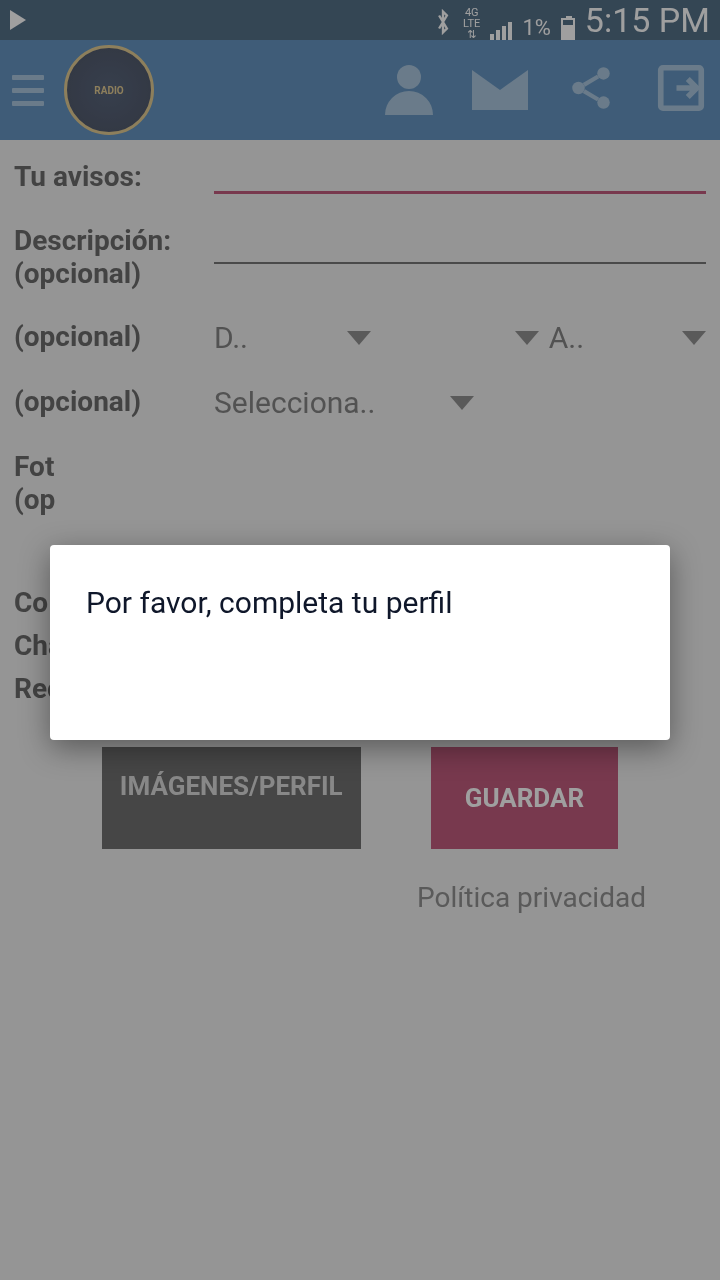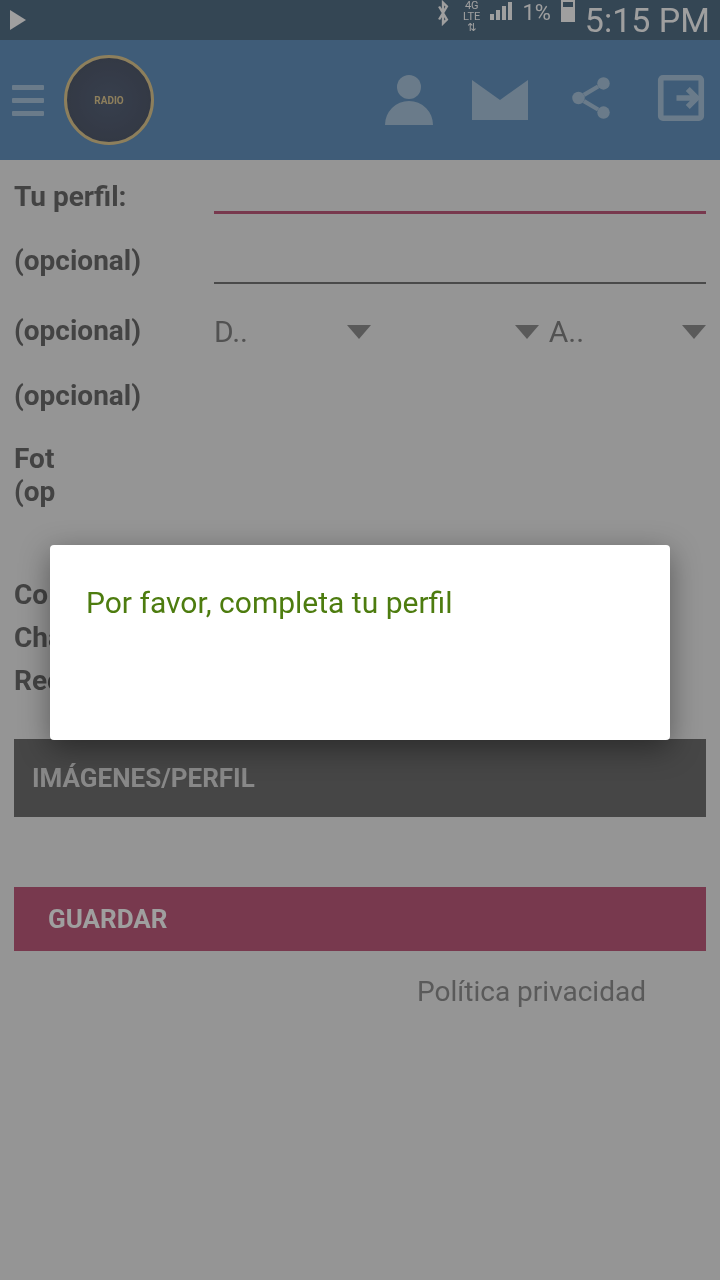--- a/index.html
+++ b/index.html
@@ -9,39 +9,39 @@
   .status-bar {
     height: 40px;
     background: #133a5a;
     color: #fff;
     display: flex;
     align-items: center;
     padding: 0 10px;
     font-size: 22px;
   }
   .status-left { display: flex; align-items: center; }
-  .status-right { margin-left: auto; display: flex; align-items: flex-start; gap: 10px; }
+  .status-right { margin-left: auto; display: flex; align-items: flex-end; gap: 10px; }
   .play-triangle {
     width: 0; height: 0;
     border-left: 16px solid #fff;
     border-top: 10px solid transparent;
     border-bottom: 10px solid transparent;
   }
   .signal-bars { display: inline-flex; align-items: flex-end; gap: 2px; height: 20px; }
   .signal-bars span { width: 4px; background: #fff; }
   .signal-bars span:nth-child(1){height:6px}
   .signal-bars span:nth-child(2){height:10px}
   .signal-bars span:nth-child(3){height:14px}
   .signal-bars span:nth-child(4){height:18px}
   .battery { width: 14px; height: 22px; border: 2px solid #fff; position: relative; }
   .battery::before { content:""; position:absolute; top:-4px; left:3px; width:6px; height:3px; background:#fff; }
   .battery::after { content:""; position:absolute; bottom:0; left:0; right:0; height:74%; background:#fff; }
 
   .app-bar {
-    height: 120px;
+    height: 100px;
     background: #2a6ca8;
     display: flex;
     align-items: center;
     padding: 0 12px;
     gap: 20px;
   }
   .hamburger { display:flex; flex-direction:column; gap:8px; cursor:pointer; }
   .hamburger span { width:32px; height:5px; background:#8bb0d1; border-radius:1px; }
   .logo {
     width: 90px; height: 90px; border-radius: 50%;
@@ -68,40 +68,40 @@
   .form-label { width: 200px; font-weight: bold; }
   .optional { font-weight: bold; }
   .form-value { flex:1; }
   .underline-red { border-bottom: 3px solid #a81e4c; height: 34px; }
   .underline-black { border-bottom: 2px solid #444; height: 40px; }
 
   .dropdowns-row { display:flex; gap:10px; flex:1; align-items:center; }
   .dropdown { flex:1; display:flex; align-items:center; justify-content:space-between; color:#555; font-size:30px; }
   .chevron { width:0; height:0; border-left:12px solid transparent; border-right:12px solid transparent; border-top:14px solid #666; }
 
-  .buttons-row { display:flex; justify-content:center; gap:70px; margin-top:40px;flex-direction:column; }
+  .buttons-row { display:flex; justify-content:center; gap:70px; margin-top:40px; }
   .btn-gray { background:#3a3a3a; color:#ccc; padding:24px 18px; font-size:26px; font-weight:bold; }
-  .btn-red { background:#a81e4c; color:#fff; padding:17px 34px; font-size:26px; font-weight:bold; }
-  .privacy-link { text-align:right; margin-top:24px; padding-right:60px; color:#666; font-size:28px; }
+  .btn-red { background:#a81e4c; color:#fff; padding:36px 34px; font-size:26px; font-weight:bold; }
+  .privacy-link { text-align:right; margin-top:32px; padding-right:60px; color:#666; font-size:28px; }
 
   
   .overlay {
     position:absolute; top:0; left:0; right:0; bottom:0;
     background: rgba(80,80,80,0.55);
     display:flex; align-items:flex-start; justify-content:center;
   }
   .dialog {
     margin-top: 545px;
     width: 620px;
     background:#fff;
     padding: 40px 36px 28px 36px;
     border-radius:4px;
     box-shadow: 0 8px 30px rgba(0,0,0,0.4);
   }
-  .dialog-message { font-size: 30px; color:#4d7c0f; margin-bottom: 92px; }
+  .dialog-message { font-size: 30px; color:#0f172a; margin-bottom: 92px; }
   .dialog-actions { text-align:right; }
   .dialog-btn { color:#c2185b; font-size:28px; font-weight:600; background:none; border:none; padding:12px 20px; letter-spacing:1px; cursor:pointer; }
 </style>
 </head>
 <body>
 
 <div class="status-bar">
   <div class="status-left">
     <div class="play-triangle"></div>
   </div>
@@ -149,26 +149,27 @@
           <rect x="3" y="3" width="18" height="18" rx="1"></rect>
           <path d="M10 12h9M15 8l4 4-4 4"></path>
         </svg>
     </div>
   </div>
 </div>
 
 <div class="form-area">
 
   <div class="form-row">
-    <div class="form-label">Tu perfil:</div>
+    <div class="form-label">Tu avisos:</div>
     <div class="form-value underline-red"></div>
   </div>
 
   <div class="form-row">
     <div class="form-label">
+      <div>Descripción:</div>
       <div class="optional">(opcional)</div>
     </div>
     <div class="form-value underline-black"></div>
   </div>
 
   <div class="form-row">
     <div class="form-label">
       <div class="optional">(opcional)</div>
     </div>
     <div class="dropdowns-row">
@@ -183,20 +184,26 @@
       <div class="dropdown">
         <span>A..</span>
         <span class="chevron"></span>
       </div>
     </div>
   </div>
 
   <div class="form-row">
     <div class="form-label">
       <div class="optional">(opcional)</div>
+    </div>
+    <div class="form-value">
+      <div class="dropdown" style="width:260px;">
+        <span>Selecciona..</span>
+        <span class="chevron"></span>
+      </div>
     </div>
   </div>
 
   <div class="form-row">
     <div class="form-label">
       <div>Fot</div>
       <div class="optional">(op</div>
     </div>
   </div>
 

